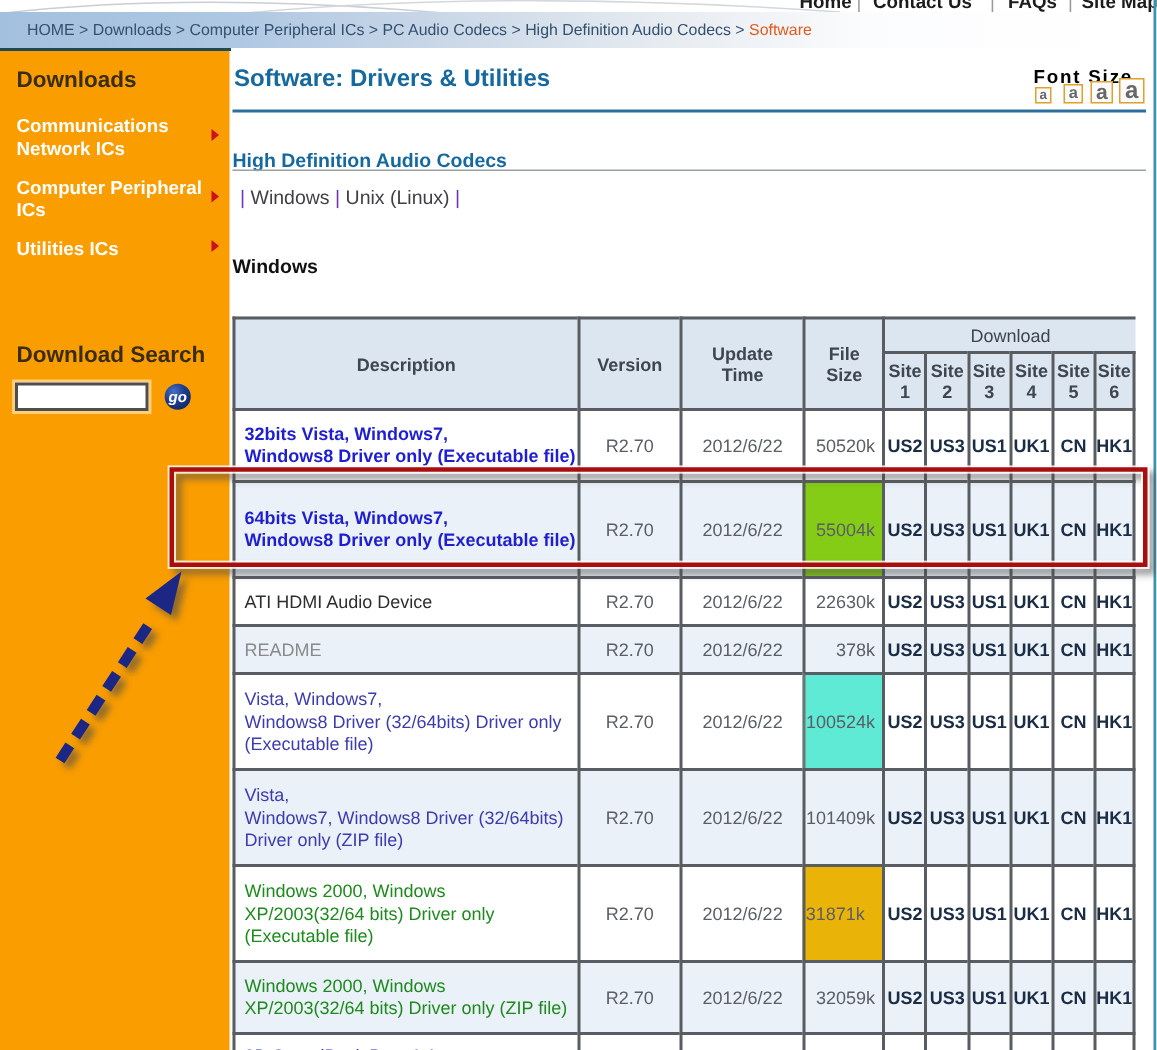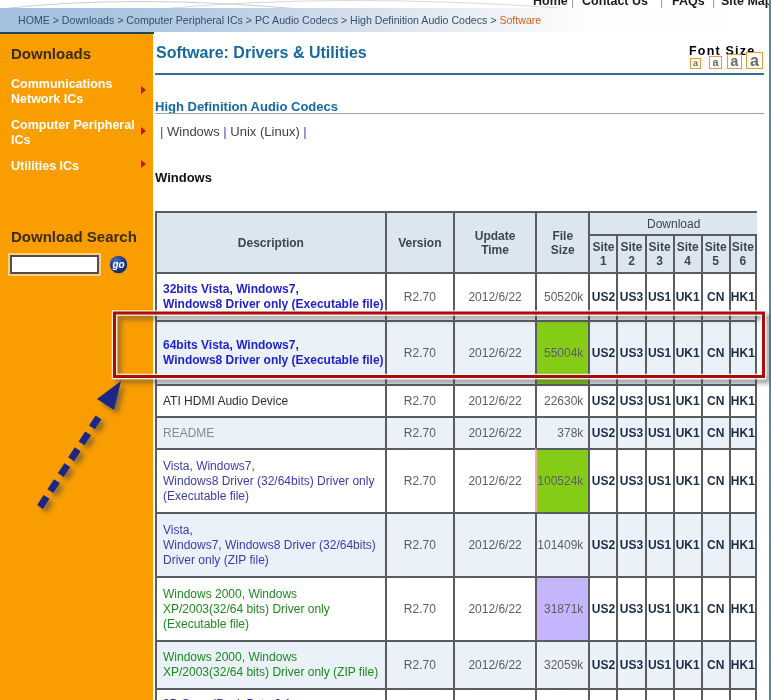--- a/index.html
+++ b/index.html
@@ -138,21 +138,21 @@
         <td style="border-top:2px solid #595d61;border-left:2px solid #595d61;background:#eaf1f8;text-align:center;color:#1b2c45;font-weight:bold;padding:0;vertical-align:middle;">US3</td>
         <td style="border-top:2px solid #595d61;border-left:2px solid #595d61;background:#eaf1f8;text-align:center;color:#1b2c45;font-weight:bold;padding:0;vertical-align:middle;">US1</td>
         <td style="border-top:2px solid #595d61;border-left:2px solid #595d61;background:#eaf1f8;text-align:center;color:#1b2c45;font-weight:bold;padding:0;vertical-align:middle;">UK1</td>
         <td style="border-top:2px solid #595d61;border-left:2px solid #595d61;background:#eaf1f8;text-align:center;color:#1b2c45;font-weight:bold;padding:0;vertical-align:middle;">CN</td>
         <td style="border-top:2px solid #595d61;border-left:2px solid #595d61;background:#eaf1f8;text-align:center;color:#1b2c45;font-weight:bold;padding:0;vertical-align:middle;border-right:2px solid #595d61;">HK1</td>
       </tr>
       <tr style="height:64px;">
         <td style="border-top:2px solid #595d61;border-left:2px solid #595d61;background:#fff;padding-left:6px;line-height:15px;white-space:nowrap;overflow:hidden;color:#3c3cae;vertical-align:middle;">Vista, Windows7,<br>Windows8 Driver (32/64bits) Driver only<br>(Executable file)</td>
         <td style="border-top:2px solid #595d61;border-left:2px solid #595d61;background:#fff;text-align:center;color:#5a5f66;vertical-align:middle;">R2.70</td>
         <td style="border-top:2px solid #595d61;border-left:2px solid #595d61;background:#fff;text-align:center;color:#5a5f66;vertical-align:middle;">2012/6/22</td>
-        <td style="border-top:2px solid #595d61;border-left:2px solid #fca5a5;background:#84cc16;text-align:right;padding-right:5px;color:#5a5f66;vertical-align:middle;">100524k</td>
+        <td style="border-top:2px solid #595d61;border-left:2px solid #737373;background:#5eead4;text-align:right;padding-right:5px;color:#5a5f66;vertical-align:middle;">100524k</td>
         <td style="border-top:2px solid #595d61;border-left:2px solid #595d61;background:#fff;text-align:center;color:#1b2c45;font-weight:bold;padding:0;vertical-align:middle;">US2</td>
         <td style="border-top:2px solid #595d61;border-left:2px solid #595d61;background:#fff;text-align:center;color:#1b2c45;font-weight:bold;padding:0;vertical-align:middle;">US3</td>
         <td style="border-top:2px solid #595d61;border-left:2px solid #595d61;background:#fff;text-align:center;color:#1b2c45;font-weight:bold;padding:0;vertical-align:middle;">US1</td>
         <td style="border-top:2px solid #595d61;border-left:2px solid #595d61;background:#fff;text-align:center;color:#1b2c45;font-weight:bold;padding:0;vertical-align:middle;">UK1</td>
         <td style="border-top:2px solid #595d61;border-left:2px solid #595d61;background:#fff;text-align:center;color:#1b2c45;font-weight:bold;padding:0;vertical-align:middle;">CN</td>
         <td style="border-top:2px solid #595d61;border-left:2px solid #595d61;background:#fff;text-align:center;color:#1b2c45;font-weight:bold;padding:0;vertical-align:middle;border-right:2px solid #595d61;">HK1</td>
       </tr>
       <tr style="height:64px;">
         <td style="border-top:2px solid #595d61;border-left:2px solid #595d61;background:#eaf1f8;padding-left:6px;line-height:15px;white-space:nowrap;overflow:hidden;color:#3c3cae;vertical-align:middle;">Vista,<br>Windows7, Windows8 Driver (32/64bits)<br>Driver only (ZIP file)</td>
         <td style="border-top:2px solid #595d61;border-left:2px solid #595d61;background:#eaf1f8;text-align:center;color:#5a5f66;vertical-align:middle;">R2.70</td>
@@ -162,21 +162,21 @@
         <td style="border-top:2px solid #595d61;border-left:2px solid #595d61;background:#eaf1f8;text-align:center;color:#1b2c45;font-weight:bold;padding:0;vertical-align:middle;">US3</td>
         <td style="border-top:2px solid #595d61;border-left:2px solid #595d61;background:#eaf1f8;text-align:center;color:#1b2c45;font-weight:bold;padding:0;vertical-align:middle;">US1</td>
         <td style="border-top:2px solid #595d61;border-left:2px solid #595d61;background:#eaf1f8;text-align:center;color:#1b2c45;font-weight:bold;padding:0;vertical-align:middle;">UK1</td>
         <td style="border-top:2px solid #595d61;border-left:2px solid #595d61;background:#eaf1f8;text-align:center;color:#1b2c45;font-weight:bold;padding:0;vertical-align:middle;">CN</td>
         <td style="border-top:2px solid #595d61;border-left:2px solid #595d61;background:#eaf1f8;text-align:center;color:#1b2c45;font-weight:bold;padding:0;vertical-align:middle;border-right:2px solid #595d61;">HK1</td>
       </tr>
       <tr style="height:64px;">
         <td style="border-top:2px solid #595d61;border-left:2px solid #595d61;background:#fff;padding-left:6px;line-height:15px;white-space:nowrap;overflow:hidden;color:#1e8a1e;vertical-align:middle;">Windows 2000, Windows<br>XP/2003(32/64 bits) Driver only<br>(Executable file)</td>
         <td style="border-top:2px solid #595d61;border-left:2px solid #595d61;background:#fff;text-align:center;color:#5a5f66;vertical-align:middle;">R2.70</td>
         <td style="border-top:2px solid #595d61;border-left:2px solid #595d61;background:#fff;text-align:center;color:#5a5f66;vertical-align:middle;">2012/6/22</td>
-        <td style="border-top:2px solid #595d61;border-left:2px solid #595d61;background:#c4b5fd;text-align:right;padding-right:5px;color:#5a5f66;vertical-align:middle;">31871k</td>
+        <td style="border-top:2px solid #595d61;border-left:2px solid #595d61;background:#eab308;padding-right:5px;color:#5a5f66;vertical-align:middle;">31871k</td>
         <td style="border-top:2px solid #595d61;border-left:2px solid #595d61;background:#fff;text-align:center;color:#1b2c45;font-weight:bold;padding:0;vertical-align:middle;">US2</td>
         <td style="border-top:2px solid #595d61;border-left:2px solid #595d61;background:#fff;text-align:center;color:#1b2c45;font-weight:bold;padding:0;vertical-align:middle;">US3</td>
         <td style="border-top:2px solid #595d61;border-left:2px solid #595d61;background:#fff;text-align:center;color:#1b2c45;font-weight:bold;padding:0;vertical-align:middle;">US1</td>
         <td style="border-top:2px solid #595d61;border-left:2px solid #595d61;background:#fff;text-align:center;color:#1b2c45;font-weight:bold;padding:0;vertical-align:middle;">UK1</td>
         <td style="border-top:2px solid #595d61;border-left:2px solid #595d61;background:#fff;text-align:center;color:#1b2c45;font-weight:bold;padding:0;vertical-align:middle;">CN</td>
         <td style="border-top:2px solid #595d61;border-left:2px solid #595d61;background:#fff;text-align:center;color:#1b2c45;font-weight:bold;padding:0;vertical-align:middle;border-right:2px solid #595d61;">HK1</td>
       </tr>
       <tr style="height:48px;">
         <td style="border-top:2px solid #595d61;border-left:2px solid #595d61;background:#eaf1f8;padding-left:6px;line-height:15px;white-space:nowrap;overflow:hidden;color:#1e8a1e;vertical-align:middle;">Windows 2000, Windows<br>XP/2003(32/64 bits) Driver only (ZIP file)</td>
         <td style="border-top:2px solid #595d61;border-left:2px solid #595d61;background:#eaf1f8;text-align:center;color:#5a5f66;vertical-align:middle;">R2.70</td>

